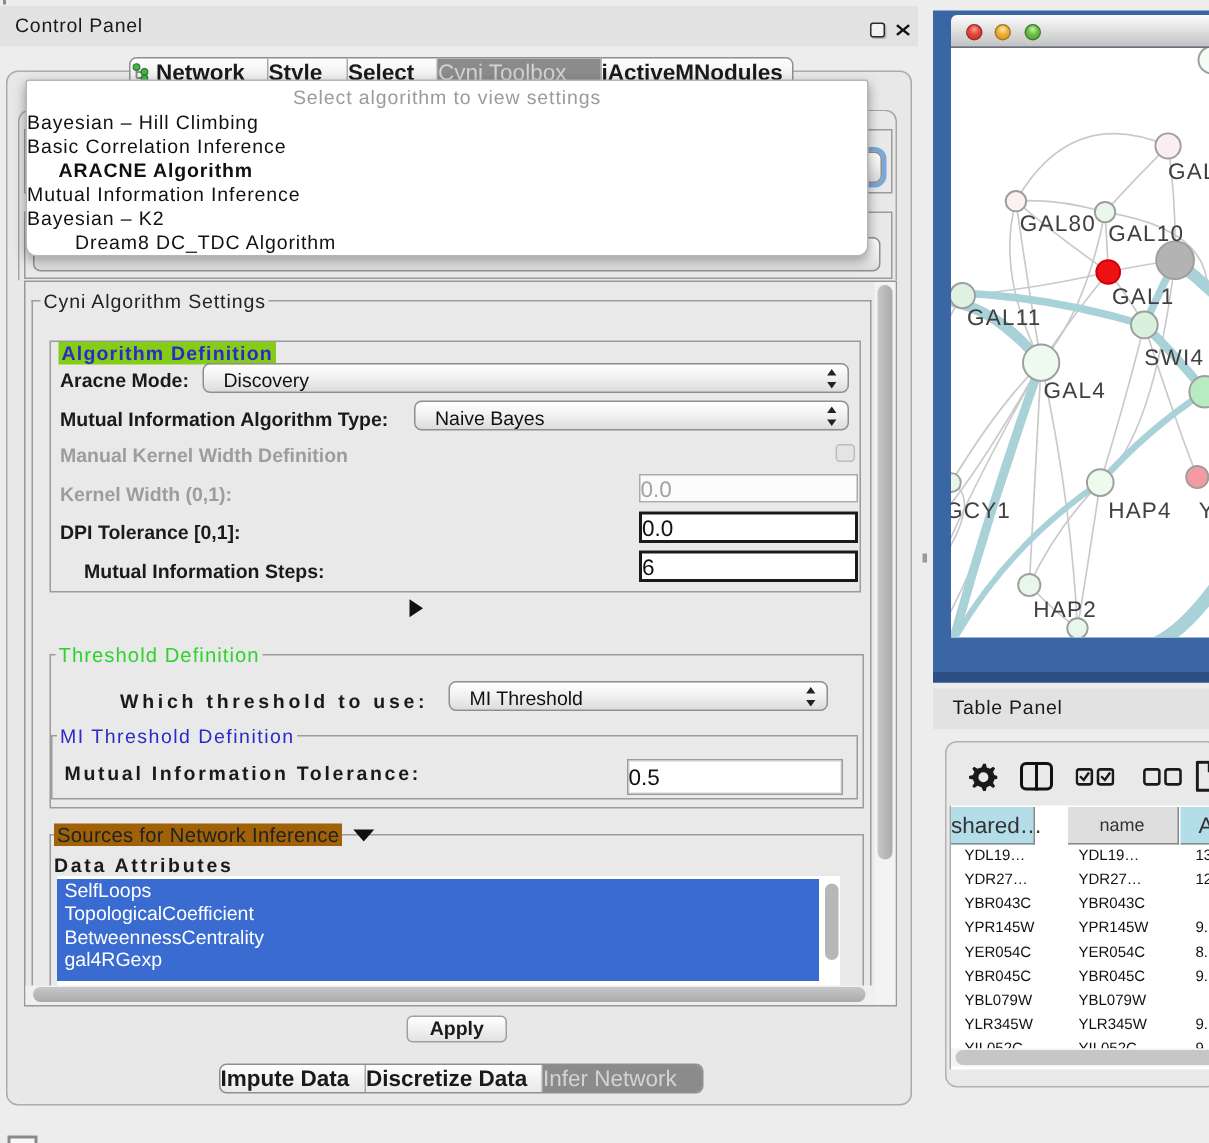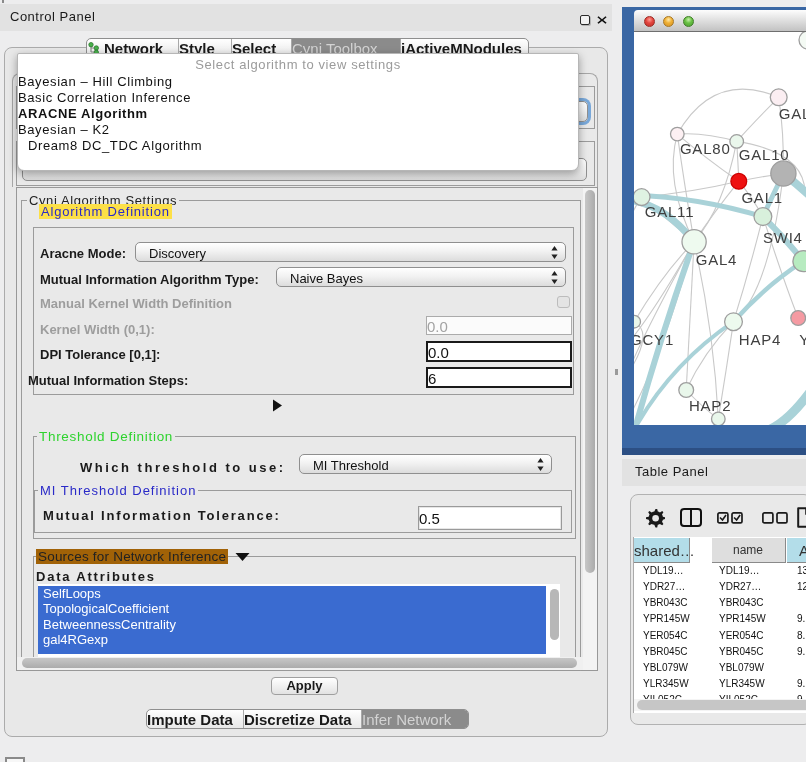--- a/index.html
+++ b/index.html
@@ -54,21 +54,21 @@
   <div class="s sel" style="width:109px;font-weight:normal;">Cyni Toolbox</div>
   <div class="s" style="width:127px;">jActiveMNodules</div>
 </div>
 
 <div class="abs" style="left:16px;top:187px;width:582px;height:484px;background:#e9e9e9;border:1px solid #989898;"></div>
 
 <div class="abs" style="left:21px;top:200px;width:560px;height:471px;border:1px solid #9b9b9b;border-bottom:none;"></div>
 <div class="abs" style="left:27px;top:193px;background:#e9e9e9;padding:0 2px;font-size:13px;color:#222;letter-spacing:0.6px;">Cyni Algorithm Settings</div>
 
 <div class="abs grp" style="left:33px;top:227px;width:541px;height:168px;"></div>
-<div class="abs" style="left:39px;top:204px;background:#fde047;padding:0 2px;font-size:13px;color:#2a2ac8;letter-spacing:0.8px;">Algorithm Definition</div>
+<div class="abs" style="left:39px;top:228px;background:#84cc16;padding:0 2px;font-size:13px;color:#2a2ac8;letter-spacing:0.8px;font-weight:bold;">Algorithm Definition</div>
 
 <div class="lbl" style="left:40px;top:246px;">Aracne Mode:</div>
 <div class="abs combo" style="left:135px;top:242px;width:431px;height:20px;">
   <span class="cv">Discovery</span>
   <svg class="arrows" viewBox="0 0 7 13">
         <path d="M3.5 0 L6.6 4.4 L0.4 4.4 Z M3.5 13 L6.6 8.6 L0.4 8.6 Z" fill="#222"></path>
       </svg>
 </div>
 <div class="lbl" style="left:40px;top:272px;">Mutual Information Algorithm Type:</div>
 <div class="abs combo" style="left:276px;top:267px;width:290px;height:20px;">
@@ -76,21 +76,21 @@
   <svg class="arrows" viewBox="0 0 7 13">
         <path d="M3.5 0 L6.6 4.4 L0.4 4.4 Z M3.5 13 L6.6 8.6 L0.4 8.6 Z" fill="#222"></path>
       </svg>
 </div>
 <div class="lbl" style="left:40px;top:296px;color:#9d9d9d;">Manual Kernel Width Definition</div>
 <div class="abs" style="left:557px;top:296px;width:13px;height:12px;border:1px solid #bcbcbc;border-radius:3px;background:#e4e4e4;"></div>
 <div class="lbl" style="left:40px;top:322px;color:#9d9d9d;">Kernel Width (0,1):</div>
 <div class="fld" style="left:426px;top:316px;width:146px;height:19px;border:1px solid #ababab;color:#a3a3a3;padding:1px 6px 0 0;background:#fbfbfb;">0.0</div>
 <div class="lbl" style="left:40px;top:347px;">DPI Tolerance [0,1]:</div>
 <div class="fld" style="left:426px;top:341px;width:146px;height:21px;border:2px solid #1a1a1a;color:#111;padding:1px 6px 0 0;">0.0</div>
-<div class="lbl" style="left:28px;top:373px;">Mutual Information Steps:</div>
+<div class="lbl" style="left:56px;top:373px;">Mutual Information Steps:</div>
 <div class="fld" style="left:426px;top:367px;width:146px;height:21px;border:2px solid #1a1a1a;color:#111;padding:1px 6px 0 0;">6</div>
 
 <svg class="abs" style="left:272px;top:399px;" width="11" height="13" viewBox="0 0 11 13">
       <path d="M1 0.5 L10 6.5 L1 12.5 Z" fill="#111"></path>
     </svg>
 
 <div class="abs grp" style="left:33px;top:436px;width:543px;height:103px;"></div>
 <div class="abs" style="left:37px;top:429px;background:#e9e9e9;padding:0 2px;font-size:13.5px;color:#2ed32e;letter-spacing:0.7px;">Threshold Definition</div>
 <div class="lbl" style="left:80px;top:460px;letter-spacing:2.5px;">Which threshold to use:</div>
 <div class="abs combo" style="left:299px;top:454px;width:253px;height:20px;">
@@ -116,23 +116,24 @@
 
 <div class="abs" style="left:583px;top:188px;width:14px;height:482px;background:#f3f3f3;"></div>
 <div class="abs" style="left:585px;top:190px;width:10px;height:383px;background:linear-gradient(90deg,#c7c7c7,#ababab);border-radius:5px;"></div>
 <div class="abs" style="left:17px;top:657px;width:566px;height:13px;background:#f0f0f0;"></div>
 <div class="abs" style="left:22px;top:658px;width:555px;height:10px;background:linear-gradient(#c7c7c7,#ababab);border-radius:5px;"></div>
 
 <div class="abs" style="left:17px;top:53px;width:562px;height:118px;background:#fff;border:1px solid #b6b6b6;border-radius:2px 2px 7px 7px;box-shadow:0 3px 8px rgba(0,0,0,0.35);font-size:13px;color:#111;letter-spacing:0.6px;">
   <div style="height:20px;line-height:22px;text-align:center;color:#9b9b9b;">Select algorithm to view settings</div>
   <div style="height:16.1px;line-height:16.1px;padding-left:0;">Bayesian – Hill Climbing</div>
   <div style="height:16.1px;line-height:16.1px;padding-left:0;">Basic Correlation Inference</div>
-  <div style="height:16.1px;line-height:16.1px;padding-left:0;font-weight:bold;">ARACNE Algorithm</div>
+  <div style="height:16.1px;line-height:16.1px;padding-left:0;font-weight:bold;margin-left:21px;">ARACNE Algorithm</div>
+  <div style="height:16.1px;line-height:16.1px;padding-left:0;">Mutual Information Inference</div>
   <div style="height:16.1px;line-height:16.1px;padding-left:0;">Bayesian – K2</div>
-  <div style="height:16.1px;line-height:16.1px;padding-left:10px;">Dream8 DC_TDC Algorithm</div>
+  <div style="height:16.1px;line-height:16.1px;padding-left:0;margin-left:32px;">Dream8 DC_TDC Algorithm</div>
 </div>
 
 <div class="abs" style="left:271px;top:677px;width:67px;height:18px;border:1px solid #9f9f9f;border-radius:4px;background:linear-gradient(#ffffff,#f2f2f2 45%,#e2e2e2);font-size:13px;font-weight:bold;color:#1a1a1a;text-align:center;line-height:16px;">Apply</div>
 <div class="seg" style="left:146px;top:709px;height:20px;">
   <div class="s" style="width:97px;">Impute Data</div>
   <div class="s" style="width:118px;">Discretize Data</div>
   <div class="s sel" style="width:106px;font-weight:normal;">Infer Network</div>
 </div>
 
 <div class="abs" style="left:5px;top:757px;width:20px;height:10px;border:2px solid #8a8a8a;background:#f7f7f7;"></div>

